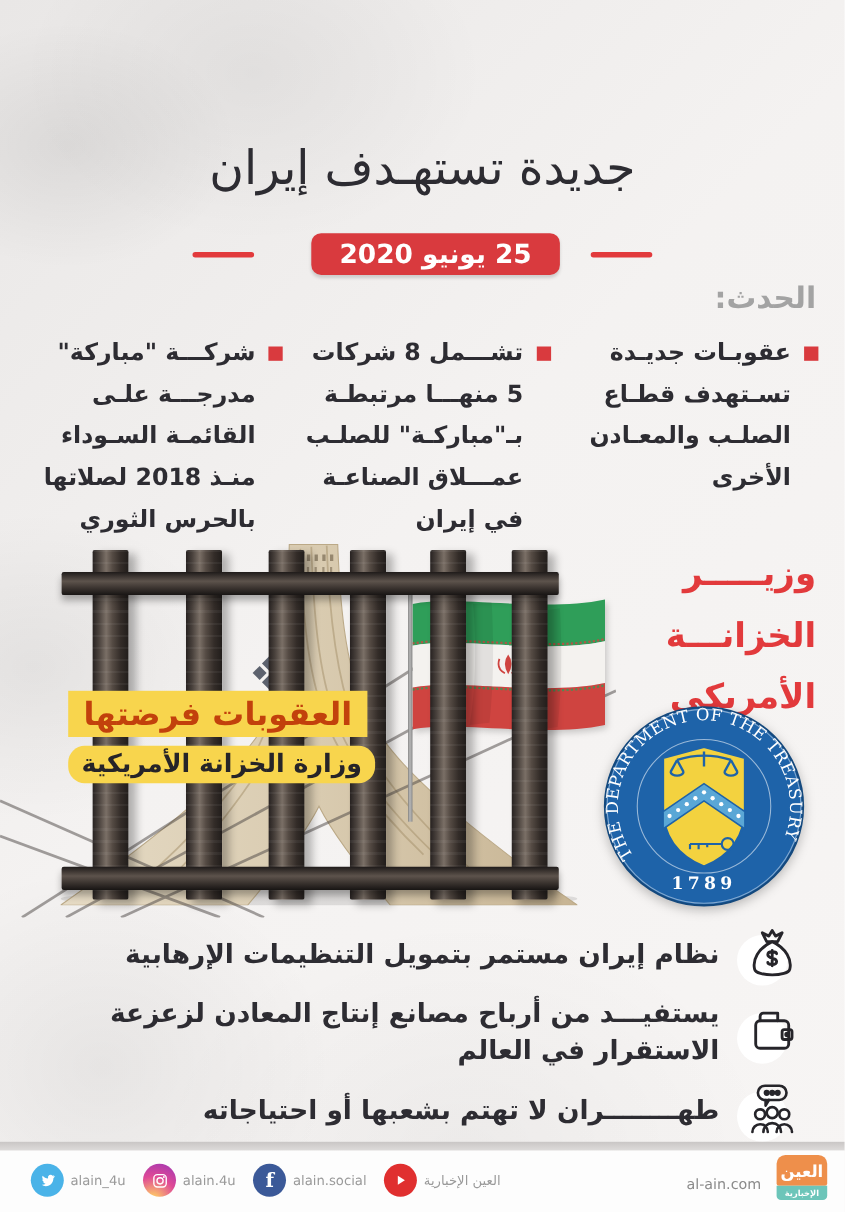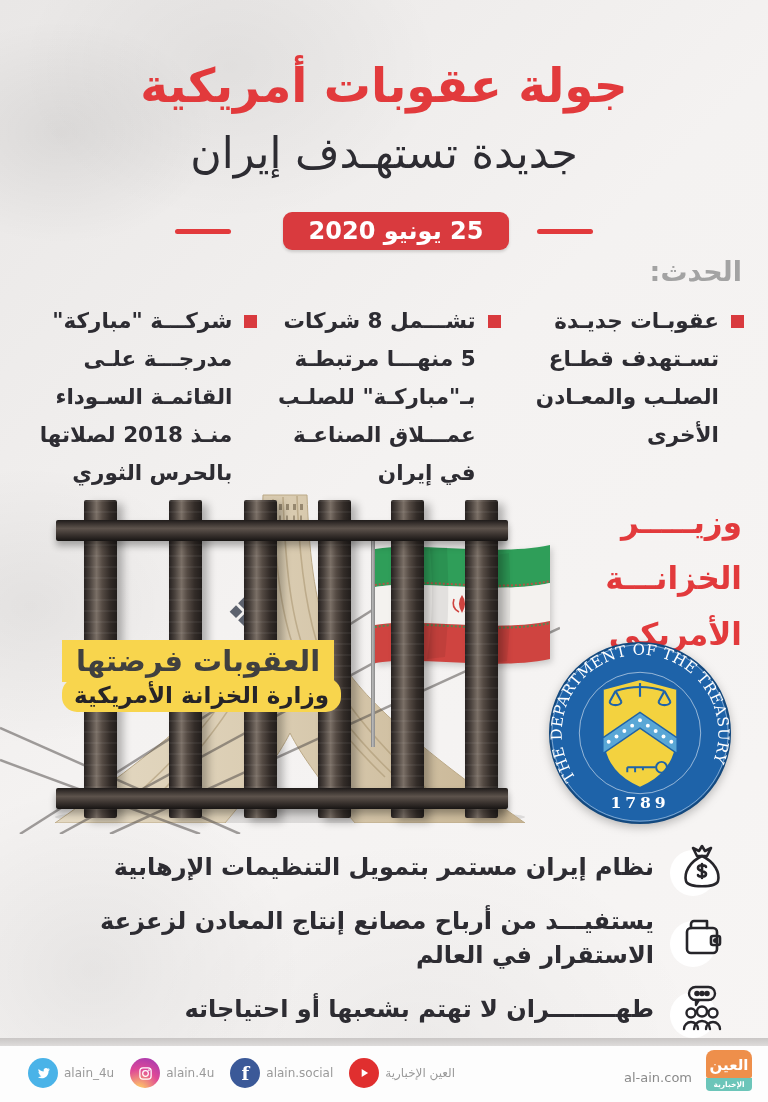--- a/index.html
+++ b/index.html
@@ -40,21 +40,21 @@
   .flag{position:absolute;left:375px;top:55px;z-index:3;filter:drop-shadow(2px 3px 3px rgba(0,0,0,.18));}
   .vbar{position:absolute;top:12px;height:318px;width:33px;z-index:5;border-radius:2px;
     background:
       repeating-linear-gradient(180deg, rgba(255,255,255,.05) 0 2px, transparent 2px 11px),
       linear-gradient(90deg,#262120 0%,#4a423d 18%,#7a6f66 38%,#554b44 55%,#332c28 78%,#211d1b 100%);
     box-shadow:6px 4px 8px rgba(0,0,0,.28);}
   .hbar{position:absolute;left:56px;width:452px;height:21px;z-index:6;border-radius:2px;
     background:linear-gradient(180deg,#1f1b1a,#5d534c 40%,#3a332f 70%,#181514);
     box-shadow:0 5px 7px rgba(0,0,0,.30);}
   .caption1{position:absolute;left:62px;top:140px;z-index:7;background:#f8d54d;
-    color:#404040;font-size:29px;font-weight:800;padding:4px 14px;direction:rtl;margin-top:12px;}
+    color:#c2410c;font-size:29px;font-weight:800;padding:4px 14px;direction:rtl;}
   .caption2{position:absolute;left:62px;top:190px;z-index:7;background:#f8d54d;
     color:#262428;font-size:23px;font-weight:800;padding:4px 12px;direction:rtl;border-radius:15px;}
   .minister{position:absolute;right:26px;top:6px;text-align:right;direction:rtl;
     font-size:31px;font-weight:800;color:#e23a3c;line-height:56px;z-index:4;}
   .seal{position:absolute;left:547px;top:152px;z-index:8;filter:drop-shadow(0 3px 5px rgba(0,0,0,.25));}
   
   .points{position:absolute;top:838px;right:38px;left:38px;direction:rtl;}
   .pt-row{display:flex;direction:rtl;align-items:center;gap:20px;margin-bottom:8px;}
   .pt-icon{position:relative;width:56px;height:58px;flex:0 0 auto;}
   .pt-icon::before{content:"";position:absolute;left:-4px;bottom:0px;width:46px;height:46px;
@@ -80,21 +80,20 @@
   .logo-top{background:#ee8f4b;border-radius:8px 8px 2px 2px;color:#fff;text-align:center;
     font-size:15px;font-weight:800;padding:6px 2px 4px;direction:rtl;}
   .logo-bottom{background:#6cc5b9;border-radius:0 0 4px 4px;color:#fff;text-align:center;
     font-size:7.5px;font-weight:700;padding:2px 0;direction:rtl;}
 </style>
 </head>
 <body>
 
 <div class="poster">
 
-  <div class="title1">جولة عقوبات أمريكية</div>
   <div class="title2">جديدة تستهـدف إيران</div>
   <div class="date-row">
     <span class="dash"></span>
     <span class="date-badge">25 يونيو 2020</span>
     <span class="dash"></span>
   </div>
 
   <div class="event-label">الحدث:</div>
   <div class="columns">
     <div class="col">

